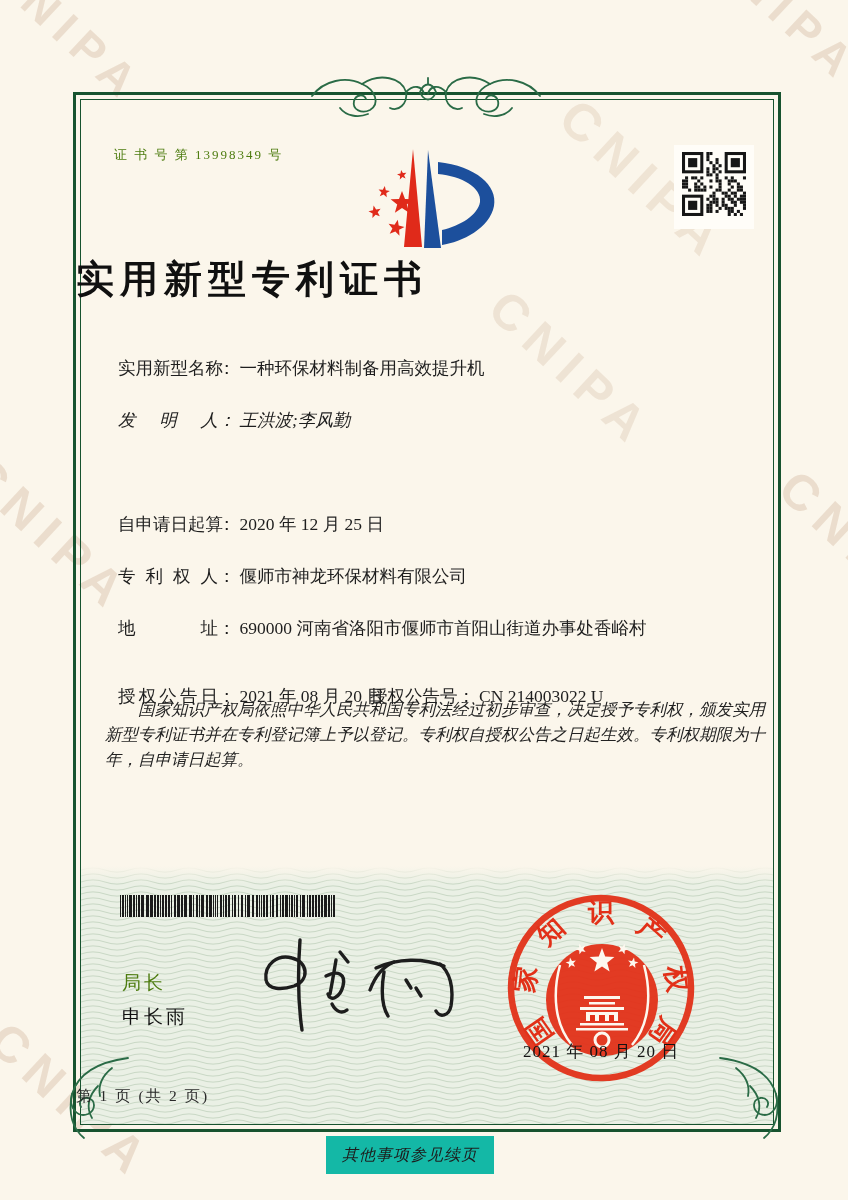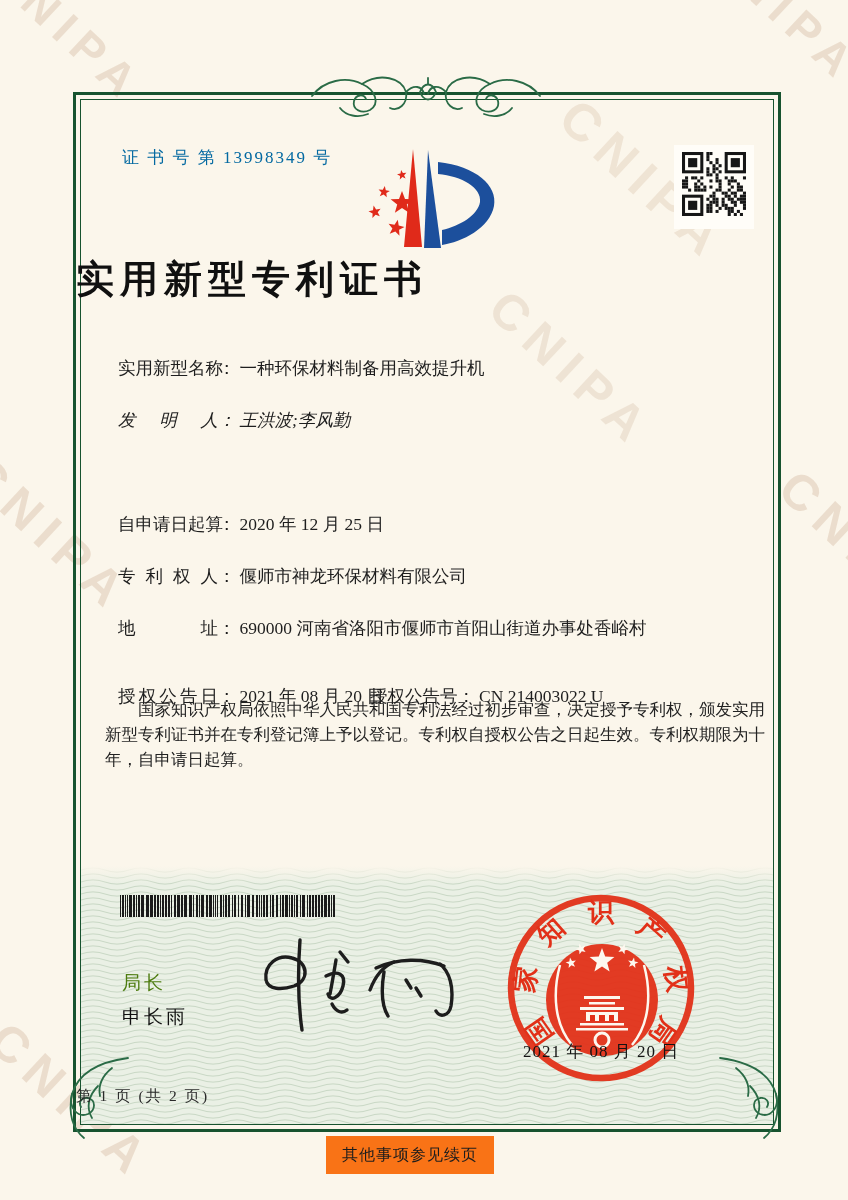--- a/index.html
+++ b/index.html
@@ -13,53 +13,53 @@
   .wm3{left:540px;top:150px;font-size:52px;color:rgba(213,185,160,0.30);}
   .wm4{left:470px;top:340px;font-size:50px;color:rgba(216,192,170,0.35);}
   .wm5{left:-52px;top:505px;font-size:50px;}
   .wm6{left:760px;top:520px;font-size:50px;}
   .wm7{left:-30px;top:1072px;font-size:50px;}
   
   .frame-outer{position:absolute;left:73px;top:92px;width:702px;height:1034px;border:3px solid #17532f;z-index:2;}
   .frame-inner{position:absolute;left:80px;top:99px;width:692px;height:1024px;border:1px solid #17532f;z-index:2;}
   .ornament{position:absolute;z-index:3;}
   
-  .cert-no{position:absolute;left:122px;top:146px;font-size:17px;letter-spacing:2px;color:#0369a1;z-index:4;}
+  .cert-no{position:absolute;left:114px;top:146px;font-size:13px;letter-spacing:2px;color:#4d7c0f;z-index:4;}
   .logo{position:absolute;left:346px;top:136px;z-index:4;}
   .qr-box{position:absolute;left:674px;top:145px;width:80px;height:84px;background:#fffdf8;z-index:4;}
   .qr-box svg{position:absolute;left:8px;top:7px;}
   .title{position:absolute;left:76px;top:254px;width:700px;text-align:left;font-size:38px;font-weight:bold;
          letter-spacing:6px;color:#101010;z-index:4;}
   .field-row{position:absolute;left:118px;font-size:17.5px;white-space:nowrap;z-index:4;color:#1e1e1e;}
   .flabel{display:inline-block;width:100px;text-align:justify;text-align-last:justify;}
   .fvalue{margin-left:4px;}
   .gazette{position:absolute;left:252px;top:0;white-space:nowrap;}
   .r1{top:356px;} .r2{top:408px;font-style:italic;} .r3{top:460px;} .r4{top:512px;} .r5{top:564px;} .r6{top:616px;} .r7{top:684px;}
   .body-text{position:absolute;left:105px;top:697px;width:660px;font-size:16.5px;line-height:25px;
-             text-align:justify;color:#222;z-index:4;}
+             text-align:justify;font-style:italic;color:#222;z-index:4;}
   .body-text p{margin:0;text-indent:2em;}
   
   .waves{position:absolute;left:81px;top:866px;z-index:2;}
   .wave-fade{position:absolute;left:81px;top:866px;width:692px;height:18px;z-index:3;
              background:linear-gradient(#fbf6eb,rgba(251,246,235,0));}
   .barcode{position:absolute;left:120px;top:895px;z-index:4;}
   .officer-title{position:absolute;left:122px;top:970px;font-size:19px;letter-spacing:3px;z-index:4;
                  font-family:"Liberation Sans","DejaVu Sans",sans-serif;color:#4d7c0f;}
   .officer-name{position:absolute;left:122px;top:1004px;font-size:19px;letter-spacing:3px;z-index:4;
                 font-family:"Liberation Sans","DejaVu Sans",sans-serif;color:#111;}
   .signature{position:absolute;left:248px;top:928px;z-index:5;}
   .seal{position:absolute;left:503px;top:890px;z-index:5;}
   .seal-ring-char{font-size:26px;font-weight:bold;fill:#e23018;font-family:"Liberation Serif","DejaVu Serif",serif;}
   .seal-fill{fill:#e23018;}
   .seal-date{position:absolute;left:503px;top:1040px;width:196px;text-align:center;font-size:17px;
              letter-spacing:1px;color:#131313;z-index:6;}
   .footer-page{position:absolute;left:76px;top:1086px;width:660px;text-align:left;font-size:15.5px;
                color:#2a2a2a;letter-spacing:2px;z-index:4;}
-  .continuation{position:absolute;left:326px;top:1136px;width:168px;height:38px;background:#f97316;
-                display:flex;align-items:center;justify-content:center;font-size:16px;
+  .continuation{position:absolute;left:326px;top:1136px;width:168px;height:38px;background:#14b8a6;
+                display:flex;align-items:center;justify-content:center;font-size:16px;font-style:italic;
                 color:#1d1d1d;letter-spacing:1px;z-index:4;}
   .green-line{stroke:#2a6b46;fill:none;stroke-width:1.8;stroke-linecap:round;}
   .sig-stroke{stroke:#1d1d1d;fill:none;stroke-width:3.4;stroke-linecap:round;stroke-linejoin:round;}
 </style>
 </head>
 <body>
 
 <div class="page">
 
   <div class="wm wm1">CNIPA</div>

